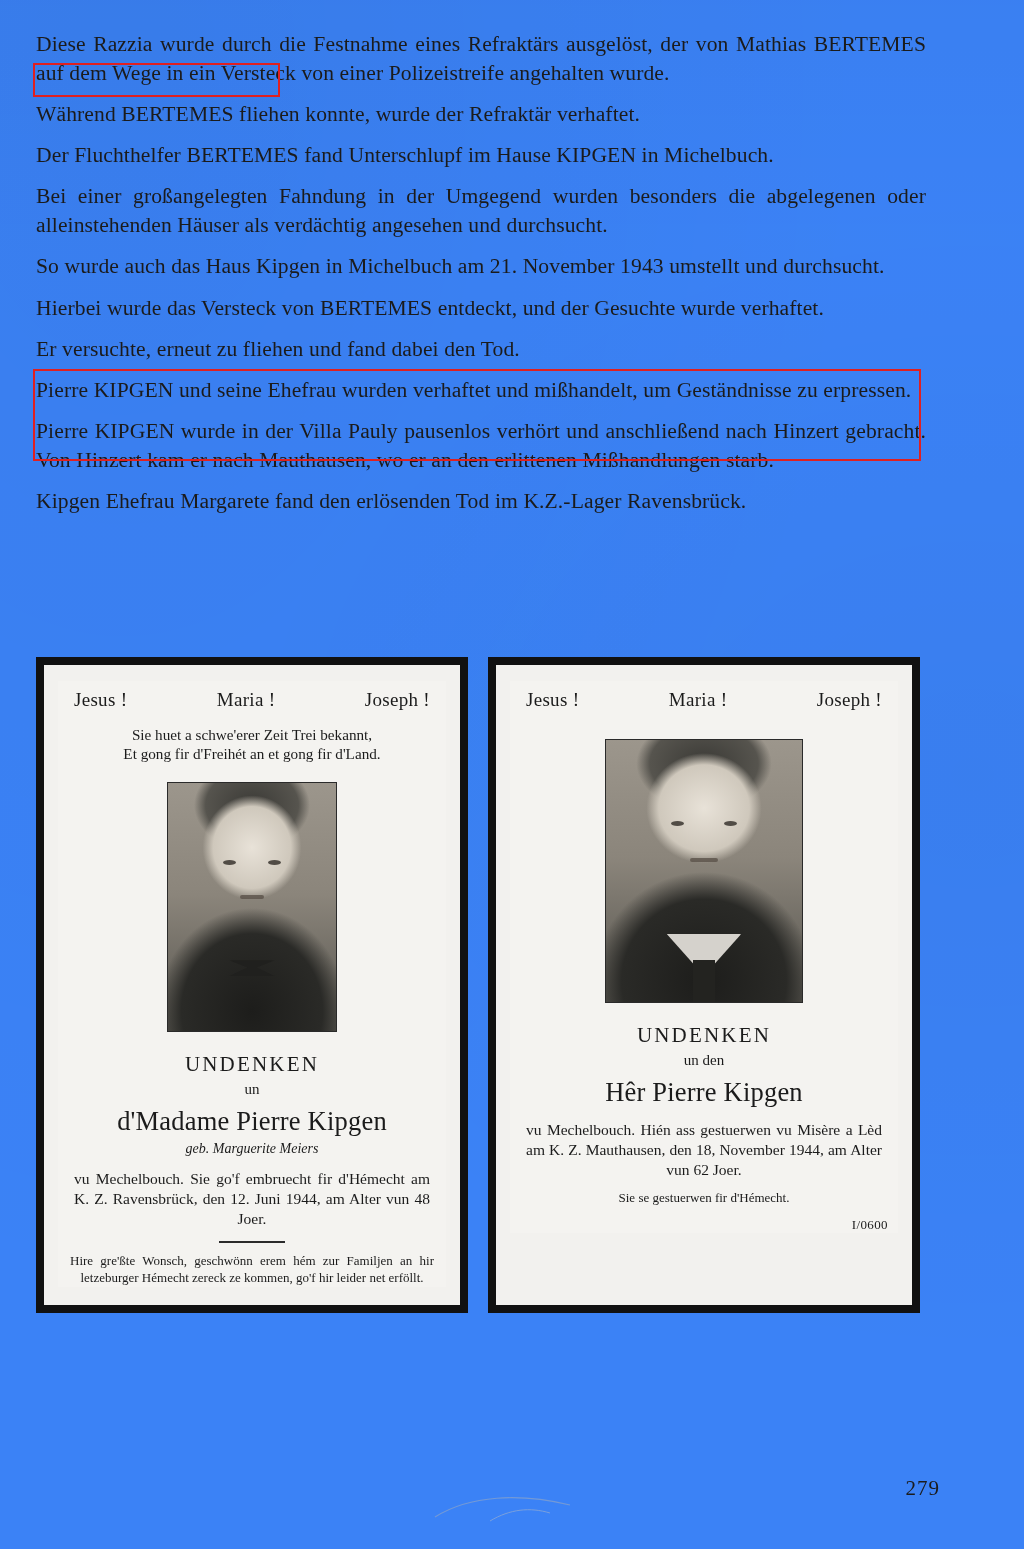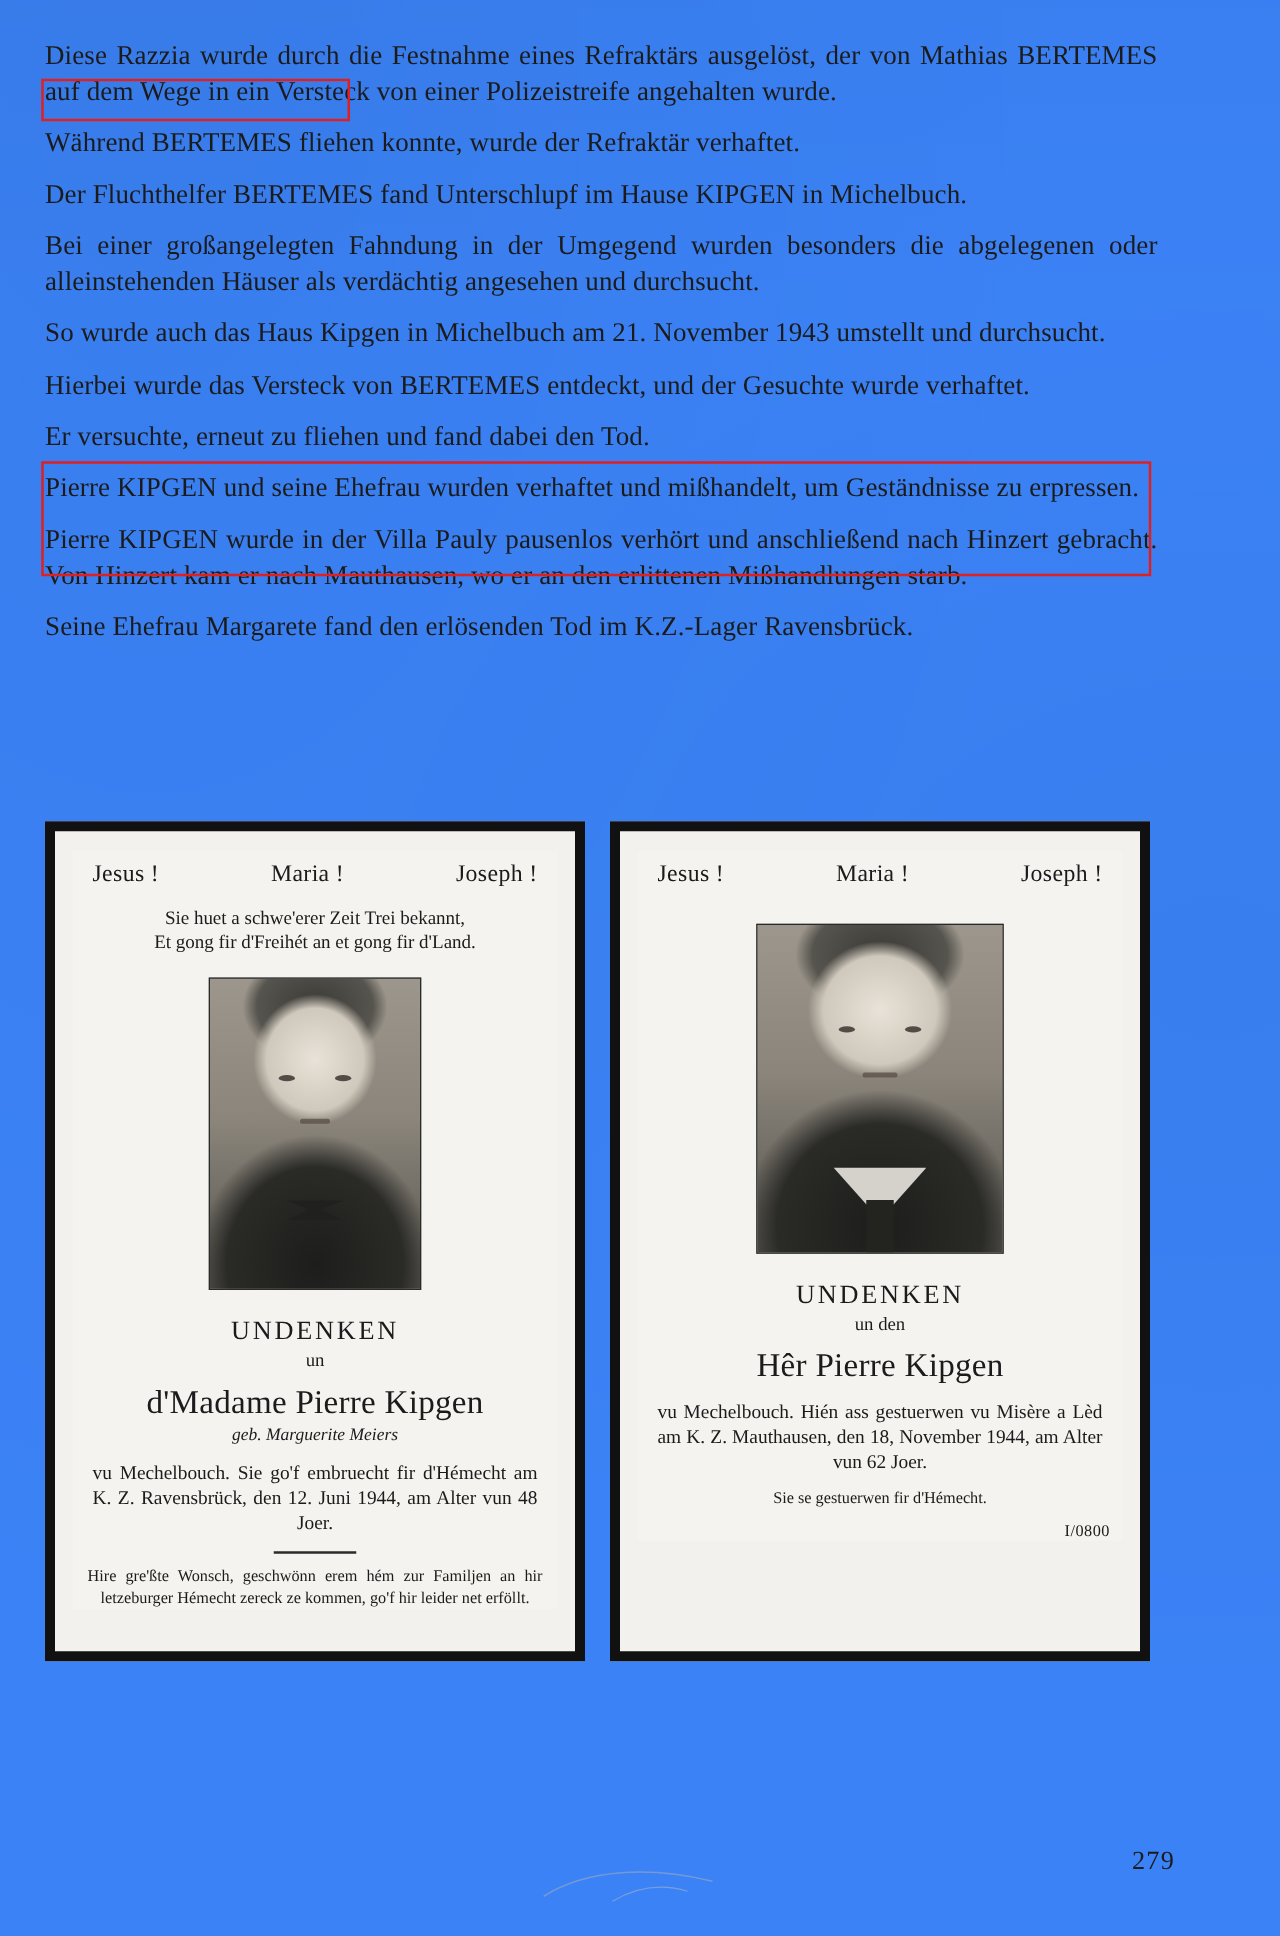--- a/index.html
+++ b/index.html
@@ -64,21 +64,21 @@
     top: 657px;
     width: 884px;
     display: flex;
     gap: 20px;
   }
   .card {
     width: 432px;
     background: #f2f1ee;
     border: 8px solid #111111;
     box-sizing: border-box;
-    padding: 16px 14px 28px 14px;
+    padding: 16px 14px 12px 14px;
     text-align: center;
     position: relative;
   }
   .card-inner {
     background: #f4f3f0;
   }
   .jmj {
     display: flex;
     justify-content: space-between;
     font-size: 19px;
@@ -238,21 +238,21 @@
   <div class="body-text">
     <p class="para">Diese Razzia wurde durch die Festnahme eines Refraktärs ausgelöst, der von Mathias BERTEMES auf dem Wege in ein Versteck von einer Polizeistreife angehalten wurde.</p>
     <p class="para">Während BERTEMES fliehen konnte, wurde der Refraktär verhaftet.</p>
     <p class="para">Der Fluchthelfer BERTEMES fand Unterschlupf im Hause KIPGEN in Michelbuch.</p>
     <p class="para">Bei einer großangelegten Fahndung in der Umgegend wurden besonders die abgelegenen oder alleinstehenden Häuser als verdächtig angesehen und durchsucht.</p>
     <p class="para">So wurde auch das Haus Kipgen in Michelbuch am 21. November 1943 umstellt und durchsucht.</p>
     <p class="para">Hierbei wurde das Versteck von BERTEMES entdeckt, und der Gesuchte wurde verhaftet.</p>
     <p class="para">Er versuchte, erneut zu fliehen und fand dabei den Tod.</p>
     <p class="para">Pierre KIPGEN und seine Ehefrau wurden verhaftet und mißhandelt, um Geständnisse zu erpressen.</p>
     <p class="para">Pierre KIPGEN wurde in der Villa Pauly pausenlos verhört und anschließend nach Hinzert gebracht. Von Hinzert kam er nach Mauthausen, wo er an den erlittenen Mißhandlungen starb.</p>
-    <p class="para last">Seine Ehefrau Margarete fand den erlösenden Tod im K.Z.-Lager Ravensbrück.</p>
+    <p class="para last">Kipgen Ehefrau Margarete fand den erlösenden Tod im K.Z.-Lager Ravensbrück.</p>
   </div>
 
   <div class="redbox" id="redbox-1"></div>
   <div class="redbox" id="redbox-2"></div>
 
   <div class="cards">
 
     <div class="card">
       <div class="card-inner">
         <div class="jmj">
@@ -298,21 +298,21 @@
             <span class="collar"></span>
             <span class="tie"></span>
           </div>
         </div>
 
         <div class="undenken">UNDENKEN</div>
         <div class="un">un den</div>
         <div class="name">Hêr Pierre Kipgen</div>
         <div class="detail">vu Mechelbouch.  Hién ass gestuerwen vu Misère a Lèd am K. Z. Mauthausen, den 18, November 1944, am Alter vun 62 Joer.</div>
         <div class="closing">Sie se gestuerwen fir d'Hémecht.</div>
-        <div class="refcode">I/0800</div>
+        <div class="refcode">I/0600</div>
       </div>
     </div>
 
   </div>
 
   <svg class="scan-marks" viewBox="0 0 200 40">
     <path d="M5 30 C40 8, 90 6, 140 18" stroke="#b9b6ae" stroke-width="1.2" fill="none"></path>
     <path d="M60 34 C80 22, 100 20, 120 26" stroke="#c6c3bb" stroke-width="1" fill="none"></path>
   </svg>
 

